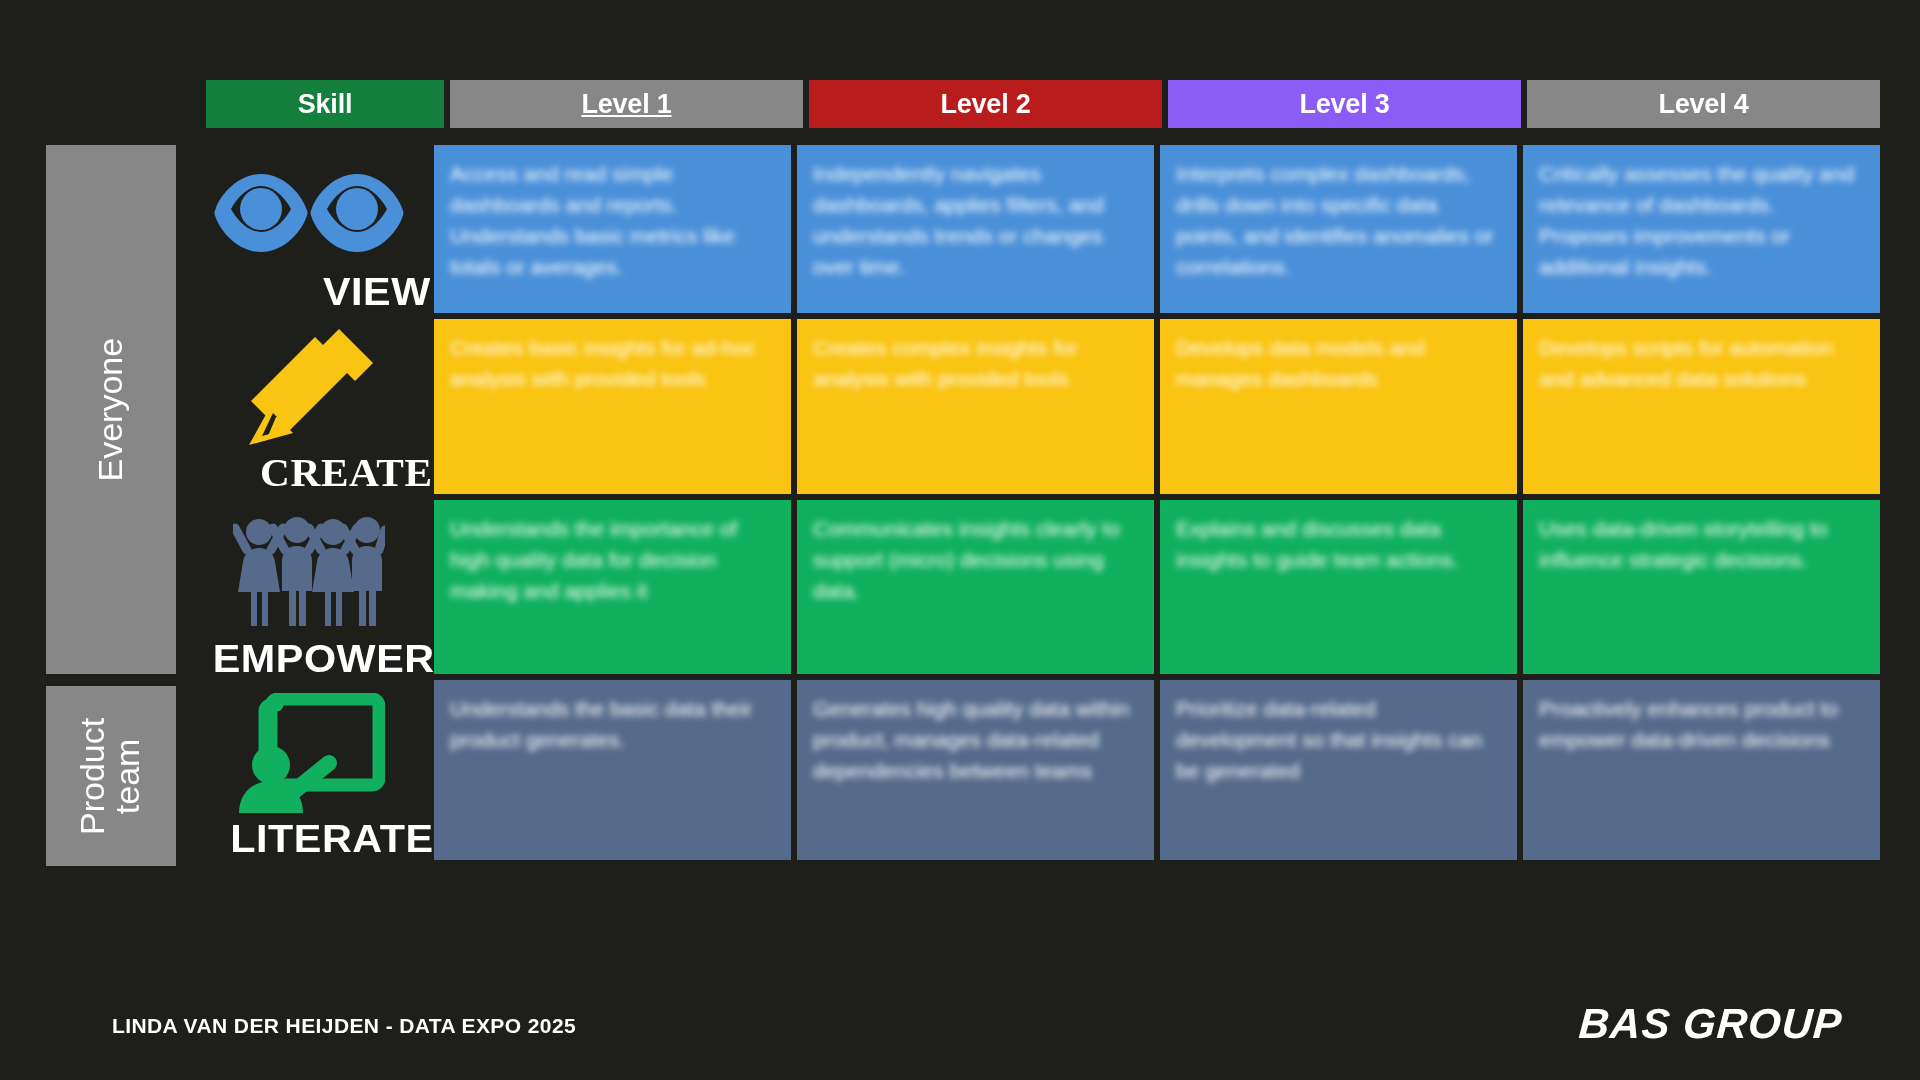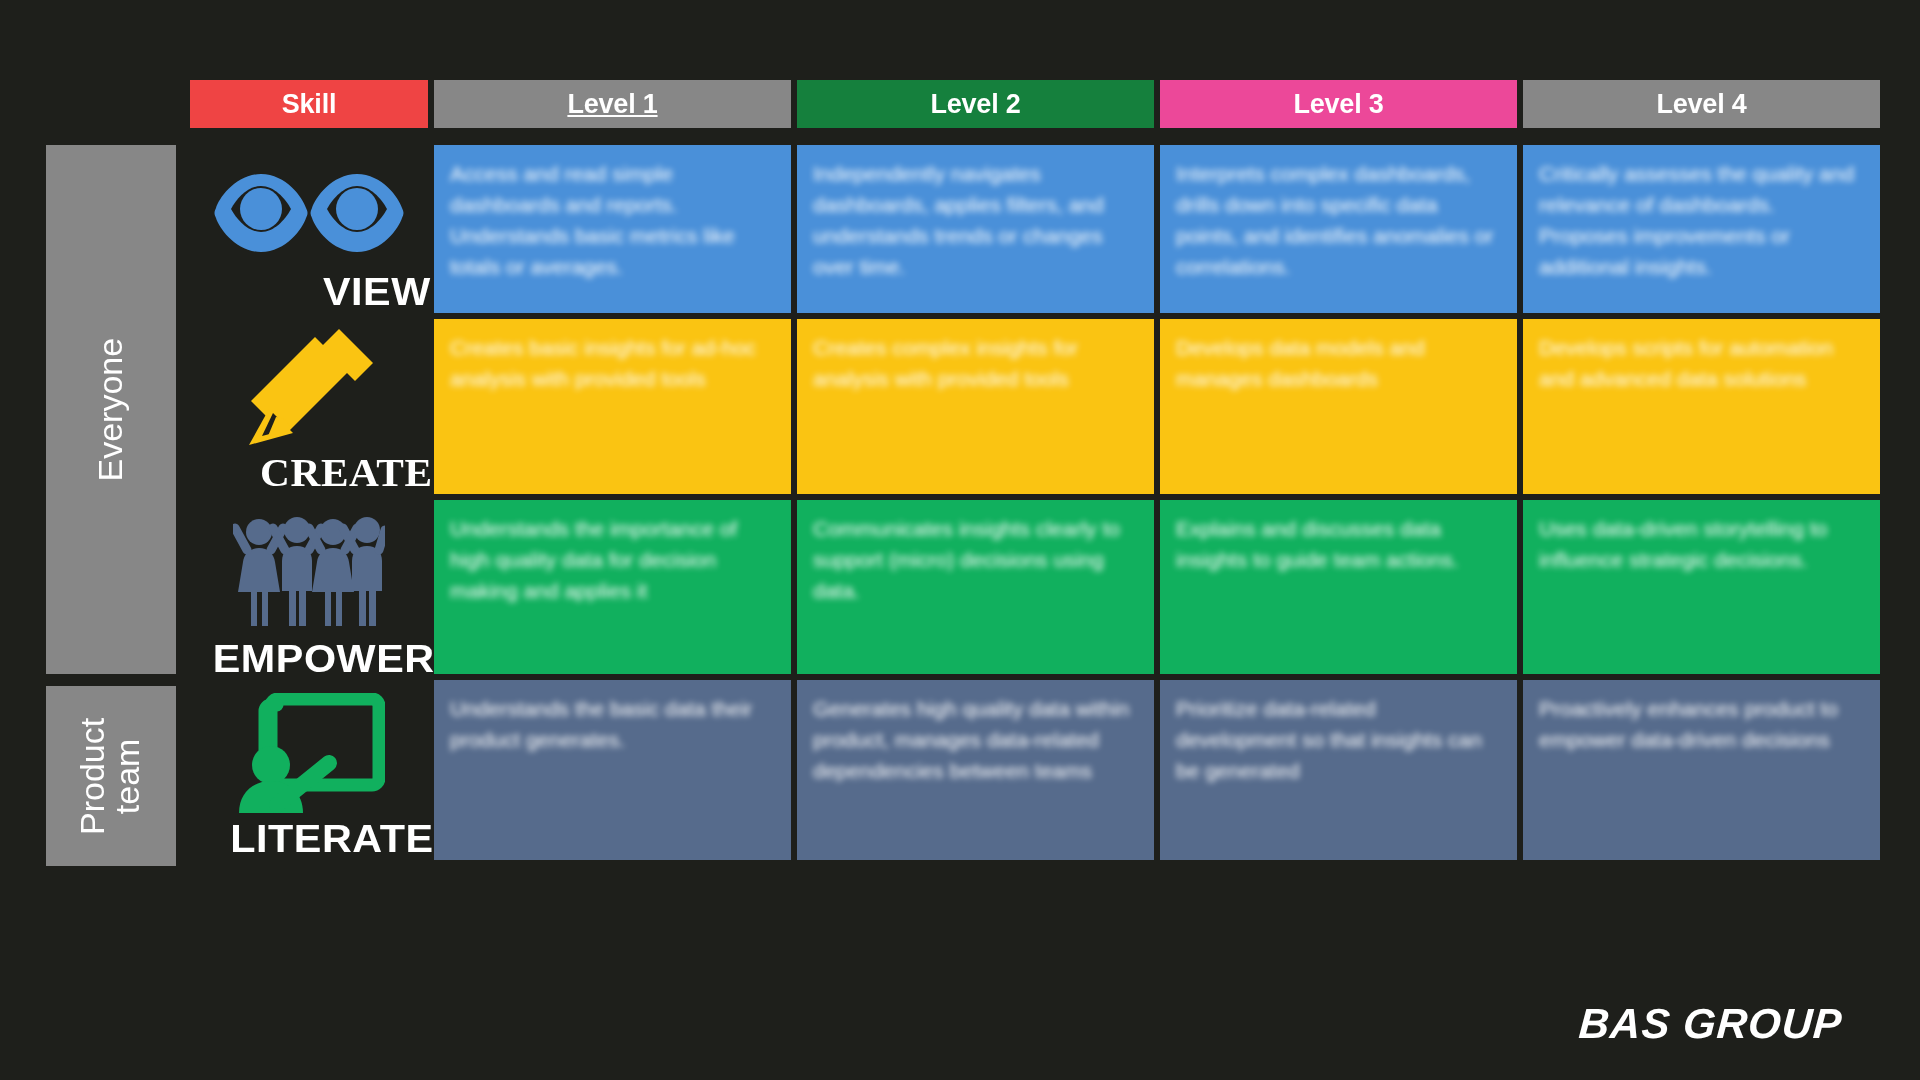--- a/index.html
+++ b/index.html
@@ -153,24 +153,24 @@
     letter-spacing: 1px;
     transform: skewX(-4deg);
   }
 </style>
 </head>
 <body>
 
 <div id="matrix-root" style="background: rgb(30, 31, 27);">
 
   <div id="header-row">
-    <div class="col-head skill-head" style="background: #ef4444;">Skill</div>
+    <div class="col-head skill-head" style="background: #15803d; margin-left: 16px;">Skill</div>
     <div class="col-head level-head" style="background: rgb(135, 135, 135); text-decoration: underline;">Level 1</div>
-    <div class="col-head level-head" style="background: #15803d;">Level 2</div>
-    <div class="col-head level-head" style="background: #ec4899;">Level 3</div>
+    <div class="col-head level-head" style="background: #b91c1c;">Level 2</div>
+    <div class="col-head level-head" style="background: #8b5cf6;">Level 3</div>
     <div class="col-head level-head" style="background: rgb(135, 135, 135); text-align: right;">Level 4</div>
   </div>
 
   <div class="band-label" id="band-everyone" style="top: 145px; height: 529px; background: rgb(135, 135, 135);">
     <span class="band-text">Everyone</span>
   </div>
   <div class="band-label" id="band-product" style="top: 686px; height: 180px; background: rgb(135, 135, 135);">
     <span class="band-text">Product
 team</span>
   </div>
@@ -322,15 +322,16 @@
       <div class="cell" style="background: rgb(86, 107, 140);">
         <span class="cell-text">Prioritize data-related development so that insights can be generated</span>
       </div>
       <div class="cell" style="background: rgb(86, 107, 140);">
         <span class="cell-text">Proactively enhances product to empower data-driven decisions</span>
       </div>
     </div>
 
   </div>
 
+  <div id="footer-credit">LINDA VAN DER HEIJDEN - DATA EXPO 2025</div>
   <div id="brand-logo">BAS GROUP</div>
 
 </div>
 
 </body></html>

